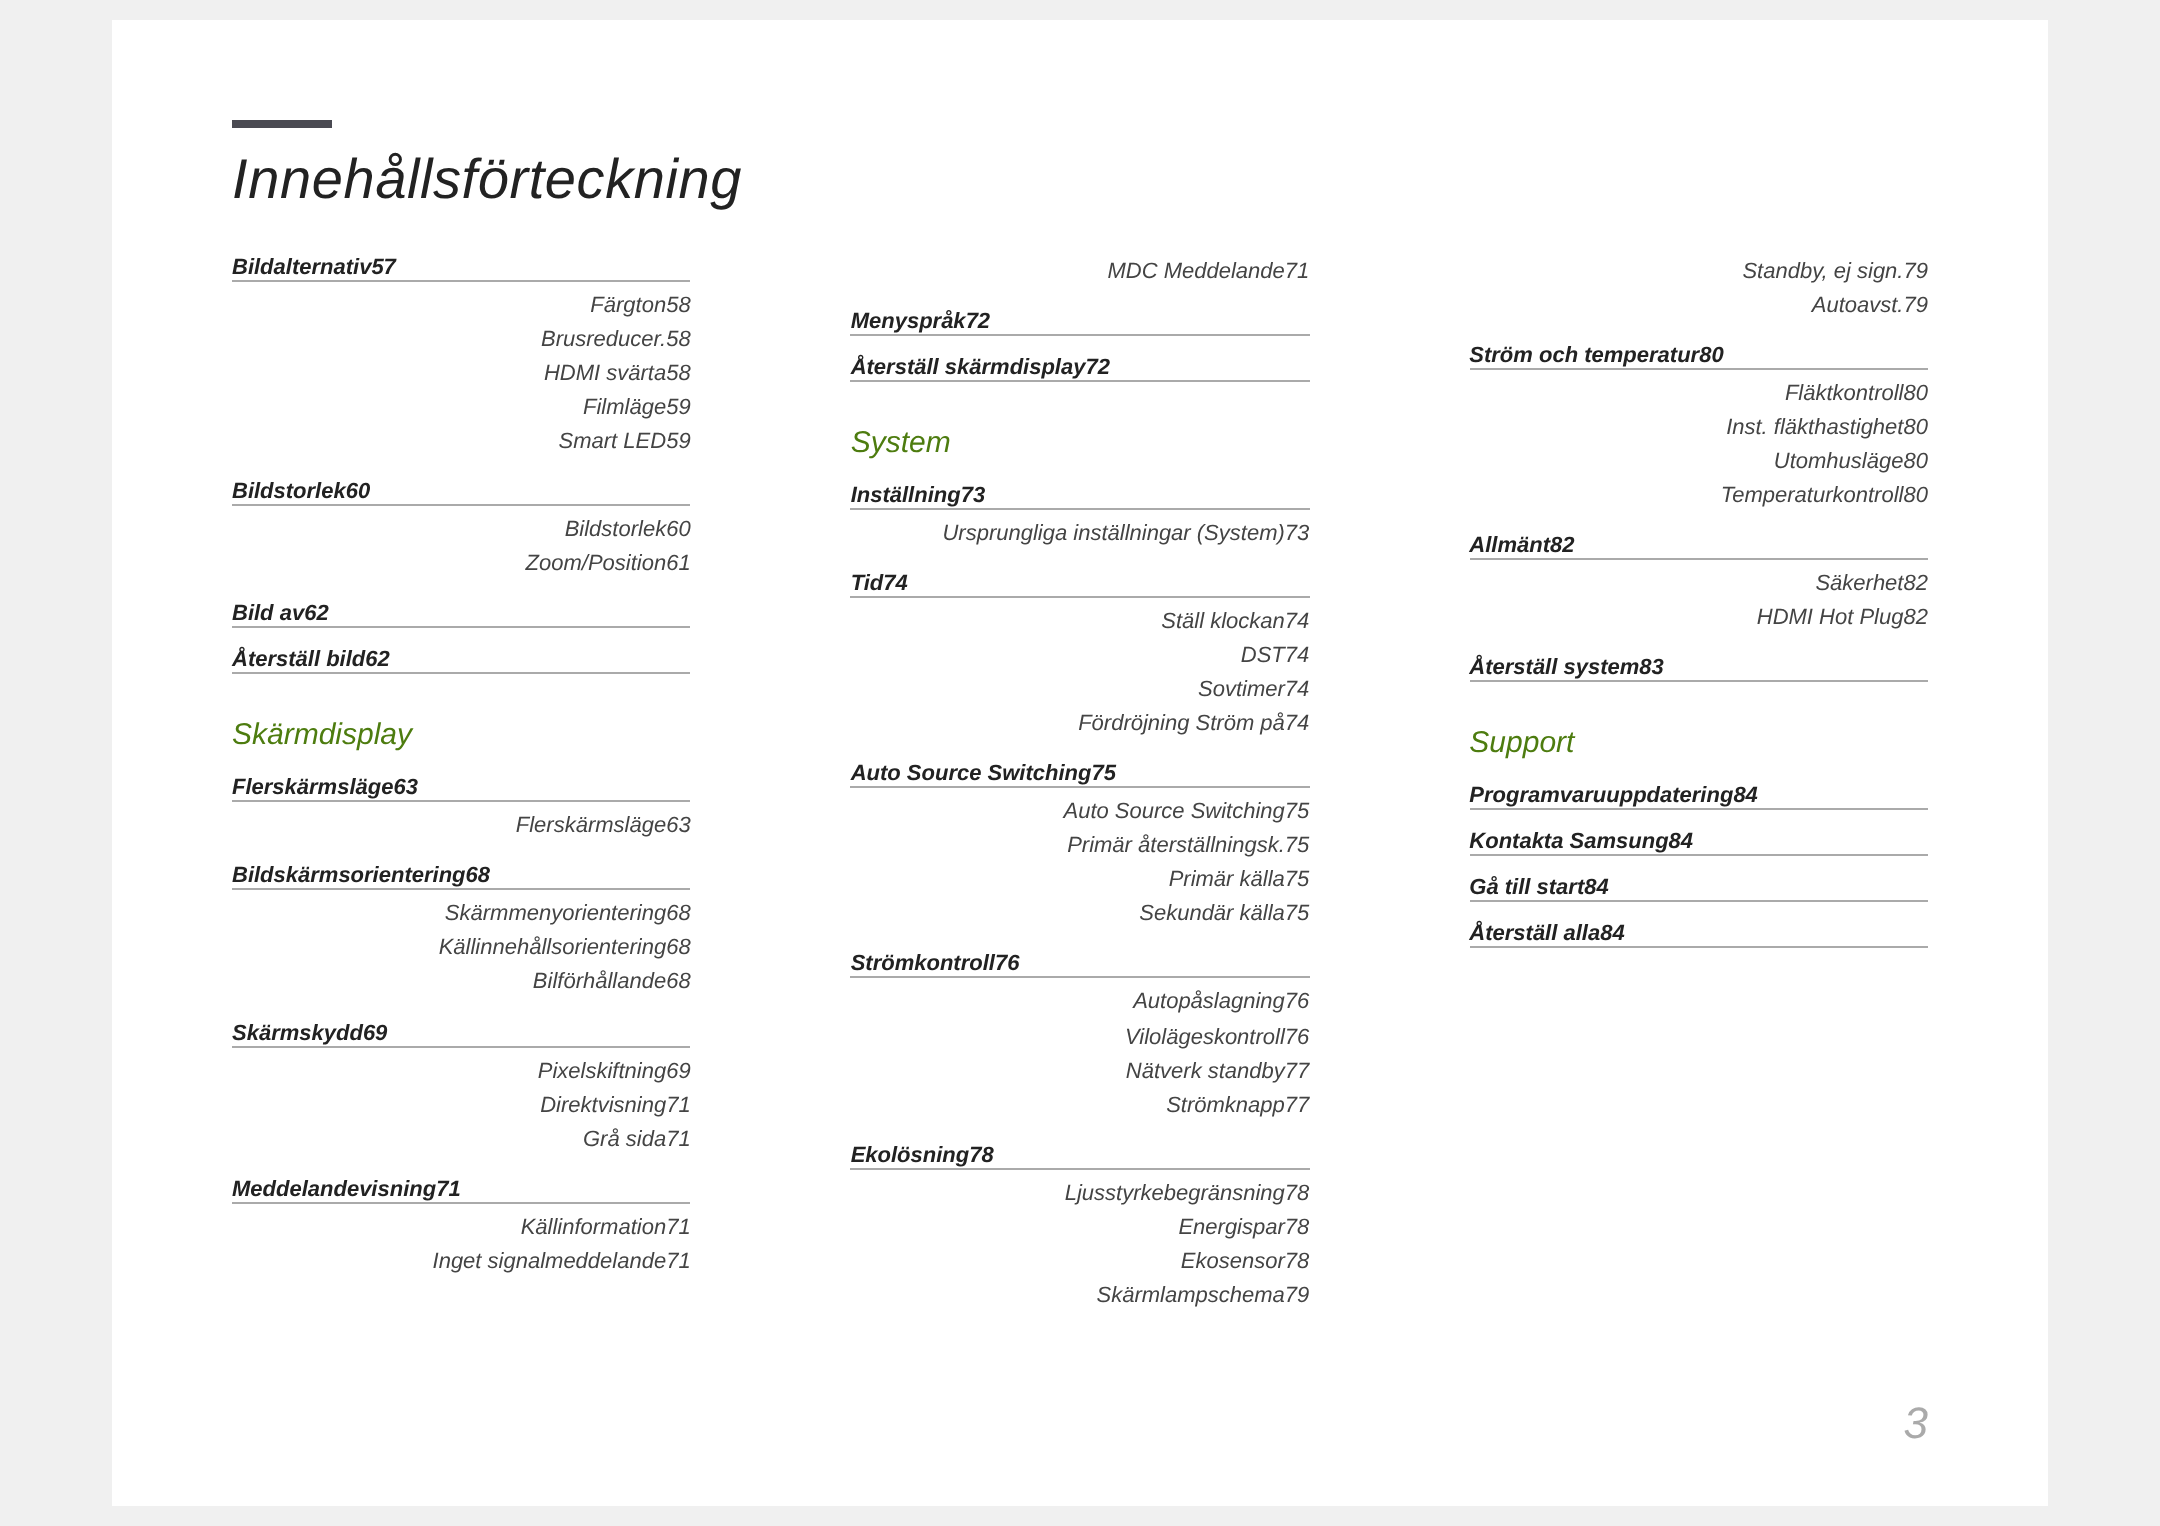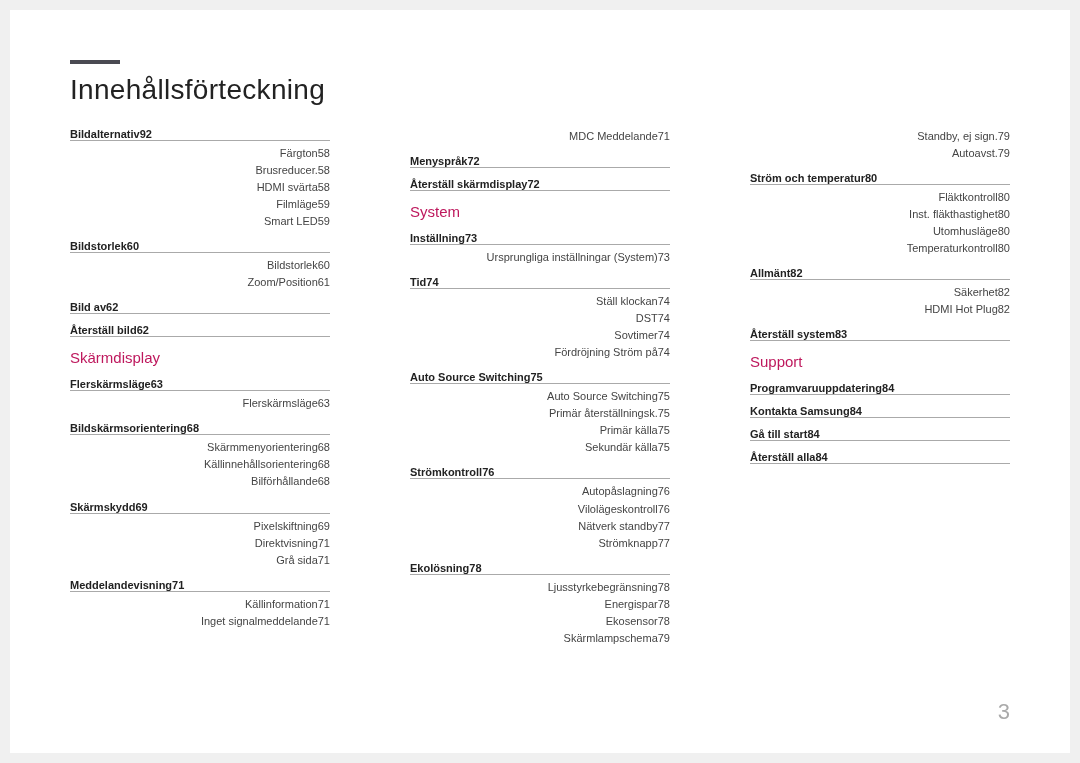--- a/index.html
+++ b/index.html
@@ -6,25 +6,26 @@
   body {
     width: 1080px;
     height: 763px;
     background: #f0f0f0;
     font-family: Arial, Helvetica, sans-serif;
     display: flex;
     align-items: center;
     justify-content: center;
   }
   .page {
-    width: 1060px;
+    width: 968px;
     height: 743px;
     background: #fff;
     padding: 50px 60px 30px 60px;
     position: relative;
+    font-style: italic;
   }
   .top-bar {
     width: 50px;
     height: 4px;
     background: #4a4a52;
     margin-bottom: 10px;
   }
   .title {
     font-size: 28px;
     font-weight: 400;
@@ -33,24 +34,24 @@
     letter-spacing: 0.3px;
   }
   .columns {
     display: flex;
     gap: 80px;
   }
   .col {
     width: 280px;
   }
   .section-title {
-    color: #be185d;
+    color: #4d7c0f;
     font-size: 15px;
     font-weight: 400;
-    margin-top: 12px;
+    margin-top: 22px;
     margin-bottom: 12px;
   }
   .group {
     margin-bottom: 10px;
   }
   .group-head {
     display: flex;
     font-size: 11px;
     font-weight: 700;
     color: #222;
@@ -77,21 +78,21 @@
 <body>
 
 <div class="page">
   <div class="top-bar"></div>
   <h1 class="title">Innehållsförteckning</h1>
   <div class="columns" id="columns">
       <div class="col">
         <div class="group">
           <div class="group-head">
             <span>Bildalternativ</span>
-            <span>92</span>
+            <span>57</span>
           </div>
           <div class="entry">
             <span>Färgton</span>
             <span>58</span>
           </div>
           <div class="entry">
             <span>Brusreducer.</span>
             <span>58</span>
           </div>
           <div class="entry">

